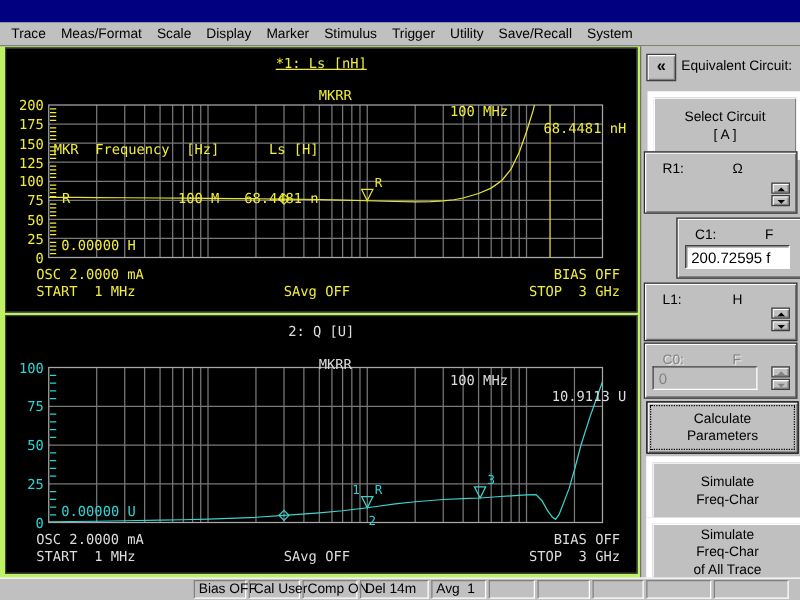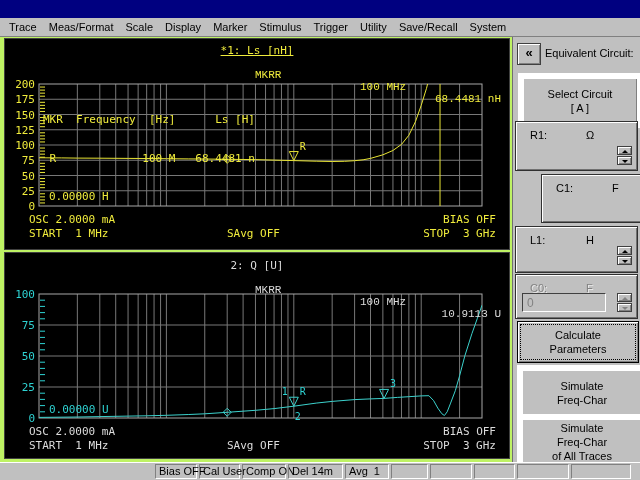--- a/index.html
+++ b/index.html
@@ -14,21 +14,21 @@
   .menuitem{font-size:11px;color:#000;padding:0 6px;cursor:default;}
   
   .plotwin{position:absolute;left:4px;width:506px;background:#000;color:#f0ec3c;
            font-family:"DejaVu Sans Mono",monospace;font-size:11px;white-space:pre;
            border:1px solid #404040;box-sizing:border-box;}
   #plot1{top:38px;height:212px;}
   #plot2{top:252px;height:207px;}
   .plotwin svg{position:absolute;left:0;top:0;}
   .pl-title{position:absolute;left:0;width:100%;text-align:center;}
   #plot1 .pl-title{top:5px;text-decoration:underline;} #plot2 .pl-title{top:6px;}
-  .pl-mkr{position:absolute;left:0;width:100%;height:12px;font-family:Liberation Mono, monospace;}
+  .pl-mkr{position:absolute;left:0;width:100%;height:12px;}
   #plot1 .pl-mkr{top:18px;} #plot2 .pl-mkr{top:19px;}
   .mk1{position:absolute;left:250px;} .mk2{position:absolute;left:355px;} .mk3{position:absolute;right:8px;}
   .pl-table{position:absolute;left:38px;top:48px;line-height:13px;}
   .pl-ref{position:absolute;left:44px;}
   #plot1 .pl-ref{top:151px;} #plot2 .pl-ref{top:150px;}
   .pl-osc{position:absolute;left:24px;}
   #plot1 .pl-osc{top:174px;} #plot2 .pl-osc{top:172px;}
   .pl-start{position:absolute;left:24px;}
   #plot1 .pl-start{top:188px;} #plot2 .pl-start{top:186px;}
   .pl-savg{position:absolute;left:222px;}
@@ -282,20 +282,21 @@
         <span class="fname">R1:</span>
         <span class="funit">Ω</span>
         <div class="spin" style="top: 24px;">
           <div class="sp sp-u"></div>
           <div class="sp sp-d"></div>
         </div>
       </div>
       <div class="panel" style="top: 137px; height: 49px; margin-left: 26px;">
         <span class="fname">C1:</span>
         <span class="funit">F</span>
+        <input class="fin" type="text" value="200.72595 f" style="top: 21px;">
         <div class="spin" style="top: 21px;">
           <div class="sp sp-u"></div>
           <div class="sp sp-d"></div>
         </div>
       </div>
       <div class="panel" style="top: 189px; height: 47px;">
         <span class="fname">L1:</span>
         <span class="funit">H</span>
         <div class="spin" style="top: 19px;">
           <div class="sp sp-u"></div>
@@ -315,21 +316,21 @@
         <div>Calculate</div>
         <div>Parameters</div>
       </div>
       <div class="btn3d sbtn" style="top: 328px; height: 46px;">
         <div>Simulate</div>
         <div>Freq-Char</div>
       </div>
       <div class="btn3d sbtn" style="top: 377px; height: 46px;">
         <div>Simulate</div>
         <div>Freq-Char</div>
-        <div>of All Traces</div>
+        <div>of All Trace</div>
       </div>
     </div>
 
   <div class="statusbar">
       <div class="scell" style="width: 42px;">Bias OFF</div>
       <div class="scell" style="width: 41px;">Cal User</div>
       <div class="scell" style="width: 44px;">Comp ON</div>
       <div class="scell" style="width: 55px;">Del 14m</div>
       <div class="scell" style="width: 44px;">Avg  1</div>
       <div class="scell" style="width: 37px;"></div>

